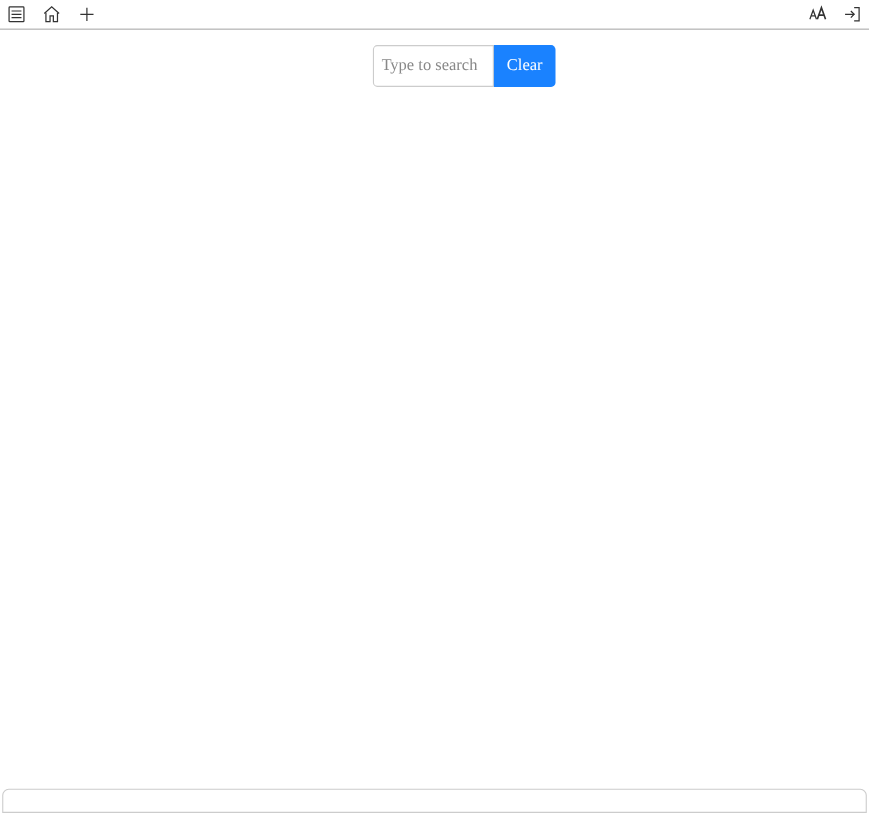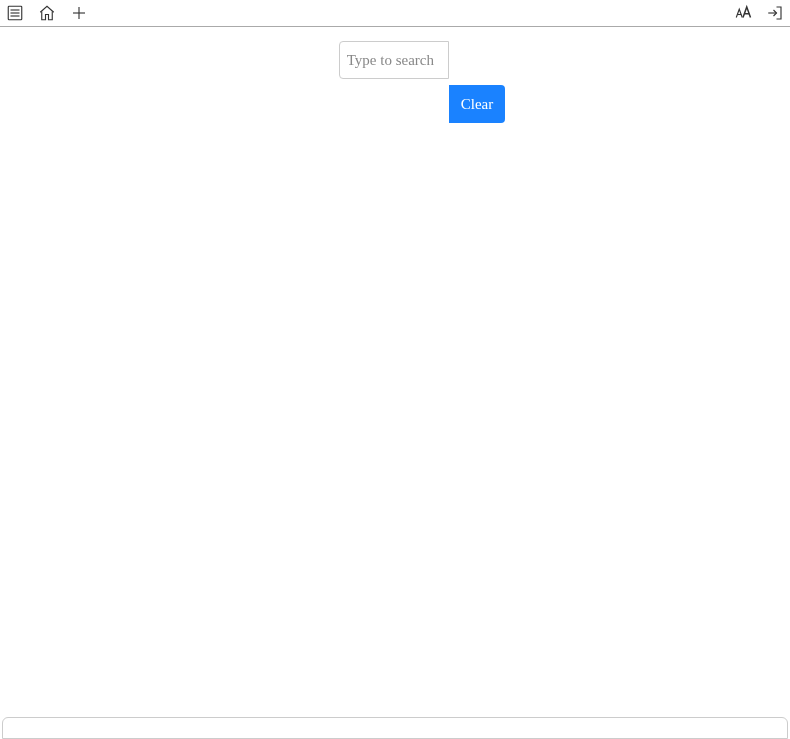--- a/index.html
+++ b/index.html
@@ -77,21 +77,20 @@
     .clear-button {
       height: 38px;
       background: #1a82ff;
       color: #fff;
       border: none;
       border-radius: 0 4px 4px 0;
       padding: 0 12px;
       font-size: 15px;
       font-family: Georgia, 'Times New Roman', serif;
       cursor: pointer;
-      margin-top: 44px;
     }
     .bottom-panel {
       position: absolute;
       bottom: 0;
       left: 2px;
       right: 2px;
       height: 22px;
       border: 1px solid #ccc;
       border-radius: 6px 6px 0 0;
       background: #fff;

